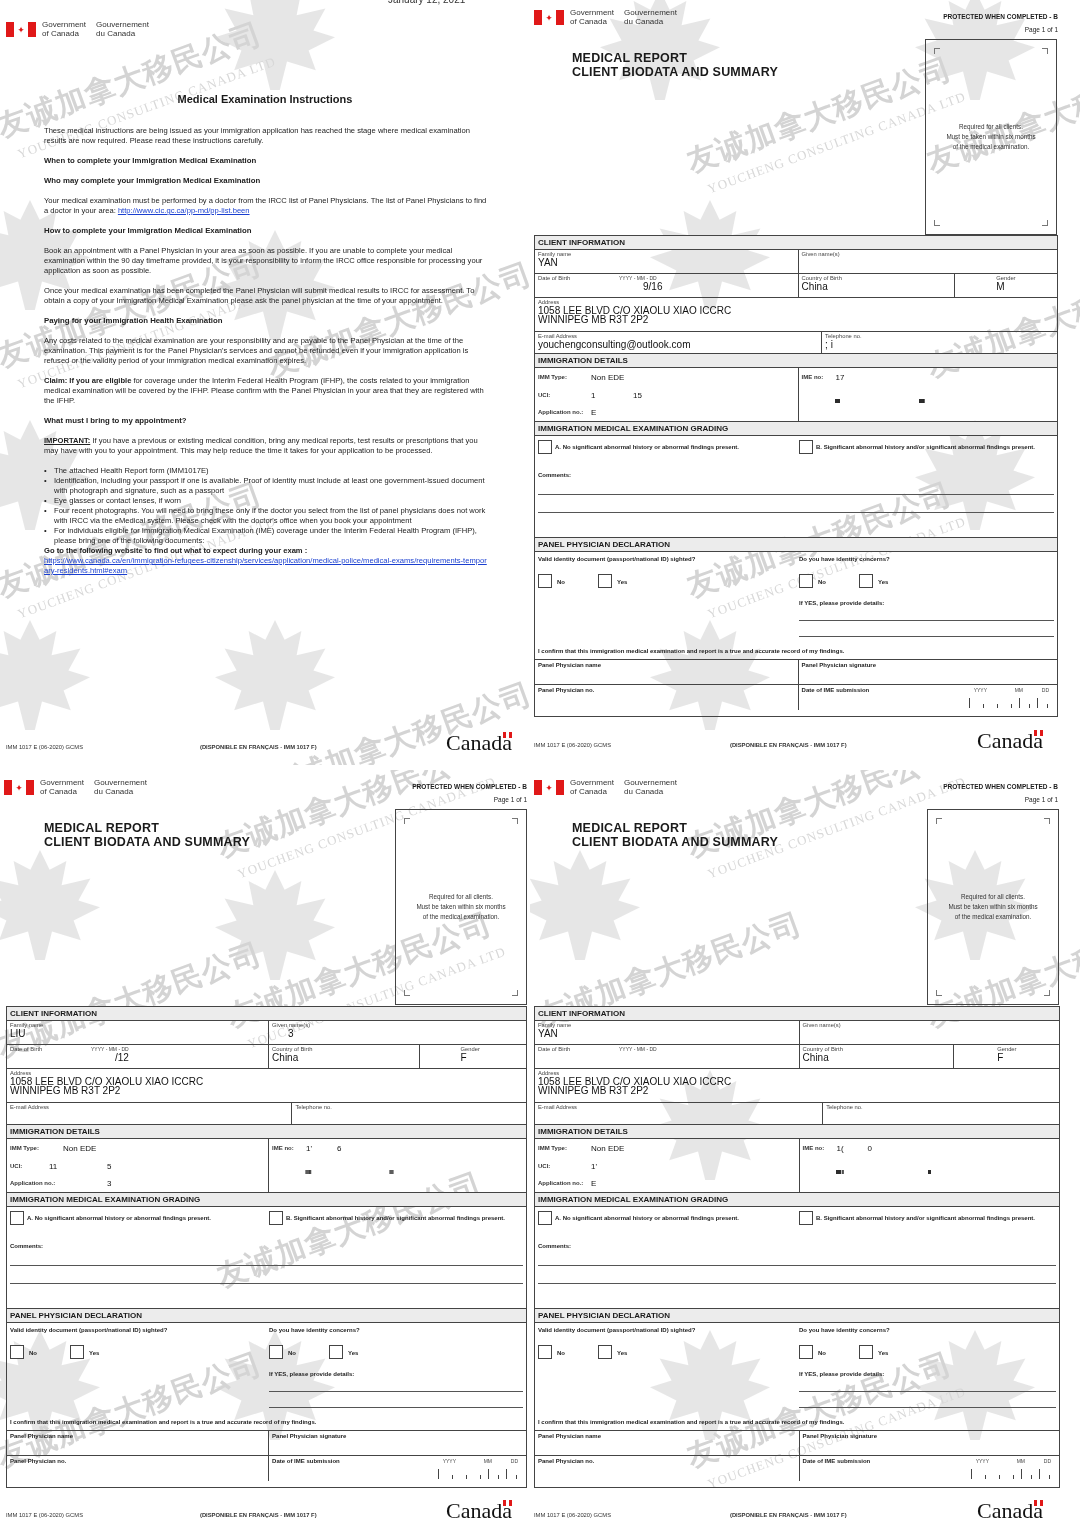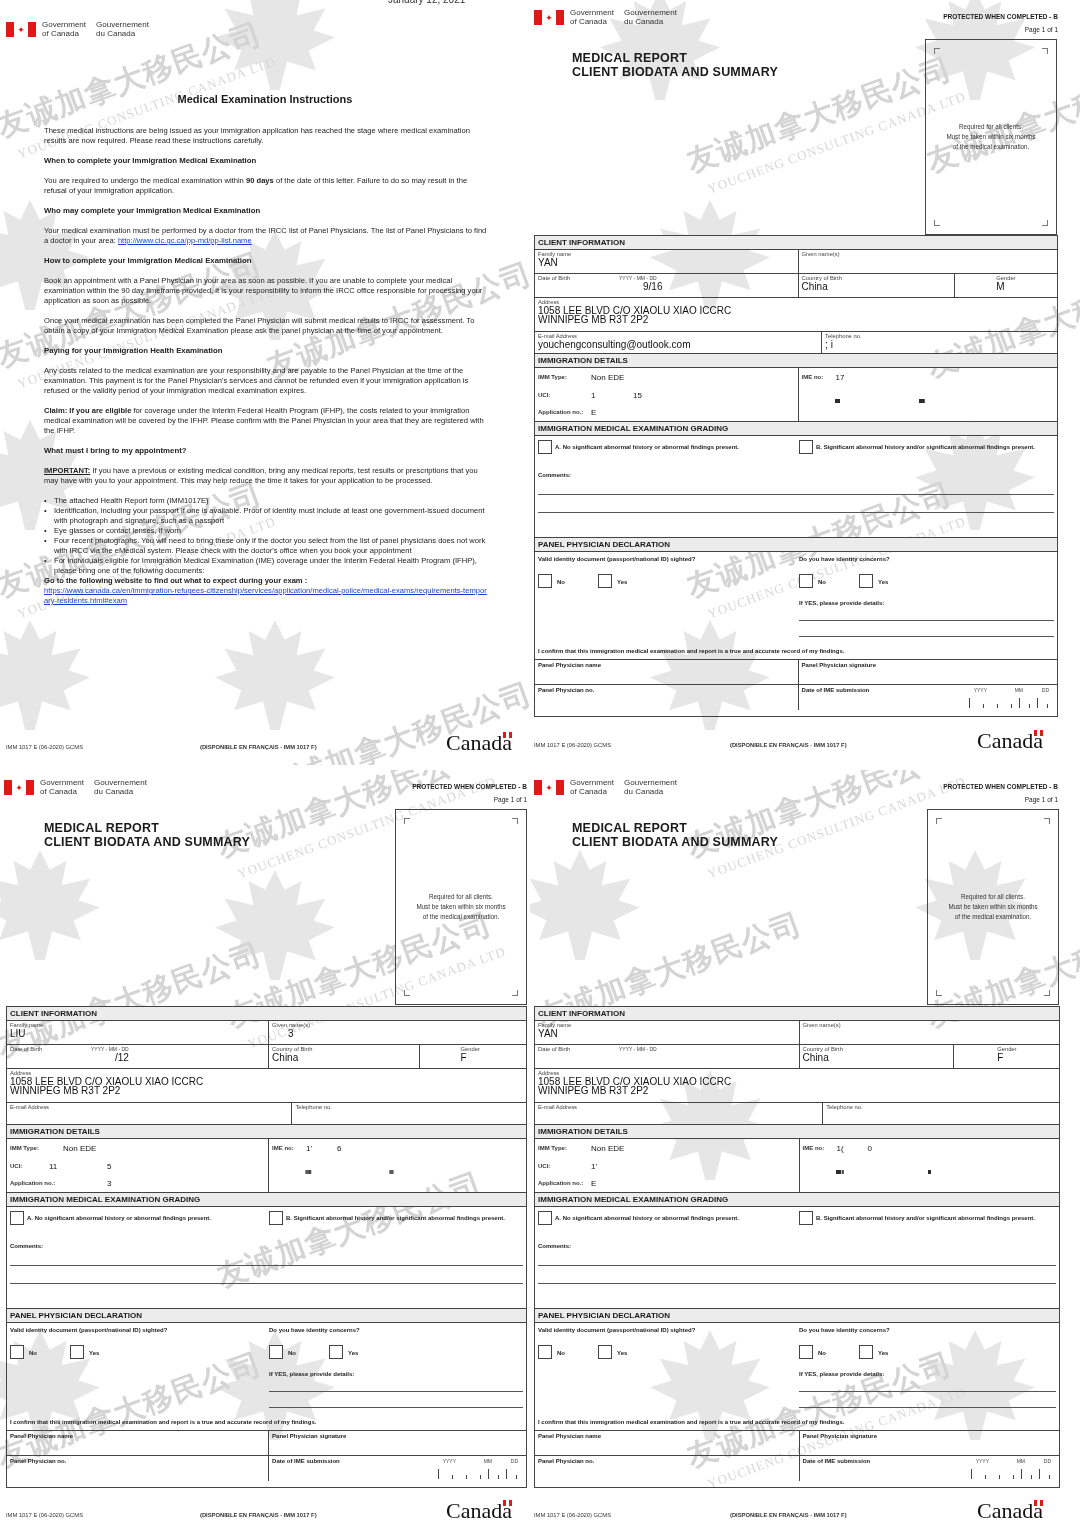--- a/index.html
+++ b/index.html
@@ -133,23 +133,22 @@
         <div>
             <div>Gouvernement</div>
             <div>du Canada</div>
           </div>
       </div>
     </div>
     <div class="instr-title">Medical Examination Instructions</div>
     <div class="instr-body">
       <p>These medical instructions are being issued as your immigration application has reached the stage where medical examination results are now required. Please read these instructions carefully.</p>
       <h4>When to complete your Immigration Medical Examination</h4>
-      <p><span>You are required to undergo the medical examination within </span><b>90 days</b><span> of the date of this letter. Failure to do so may result in the refusal of your immigration application.</span></p>
       <h4>Who may complete your Immigration Medical Examination</h4>
-      <p><span>Your medical examination must be performed by a doctor from the IRCC list of Panel Physicians. The list of Panel Physicians to find a doctor in your area: </span><a>http://www.cic.gc.ca/pp-md/pp-list.name</a></p>
+      <p><span>Your medical examination must be performed by a doctor from the IRCC list of Panel Physicians. The list of Panel Physicians to find a doctor in your area: </span><a>http://www.cic.gc.ca/pp-md/pp-list.been</a></p>
       <h4>How to complete your Immigration Medical Examination</h4>
       <p>Book an appointment with a Panel Physician in your area as soon as possible. If you are unable to complete your medical examination within the 90 day timeframe provided, it is your responsibility to inform the IRCC office responsible for processing your application as soon as possible.</p>
       <p>Once your medical examination has been completed the Panel Physician will submit medical results to IRCC for assessment. To obtain a copy of your Immigration Medical Examination please ask the panel physician at the time of your appointment.</p>
       <h4>Paying for your Immigration Health Examination</h4>
       <p>Any costs related to the medical examination are your responsibility and are payable to the Panel Physician at the time of the examination. This payment is for the Panel Physician's services and cannot be refunded even if your immigration application is refused or the validity period of your immigration medical examination expires.</p>
       <p><b>Claim: If you are eligible</b><span> for coverage under the Interim Federal Health Program (IFHP), the costs related to your immigration medical examination will be covered by the IFHP. Please confirm with the Panel Physician in your area that they are registered with the IFHP.</span></p>
       <h4>What must I bring to my appointment?</h4>
       <p><b style="text-decoration:underline">IMPORTANT:</b><span> If you have a previous or existing medical condition, bring any medical reports, test results or prescriptions that you may have with you to your appointment. This may help reduce the time it takes for your application to be processed.</span></p>
       <ul>
         <li>The attached Health Report form (IMM1017E)</li>

